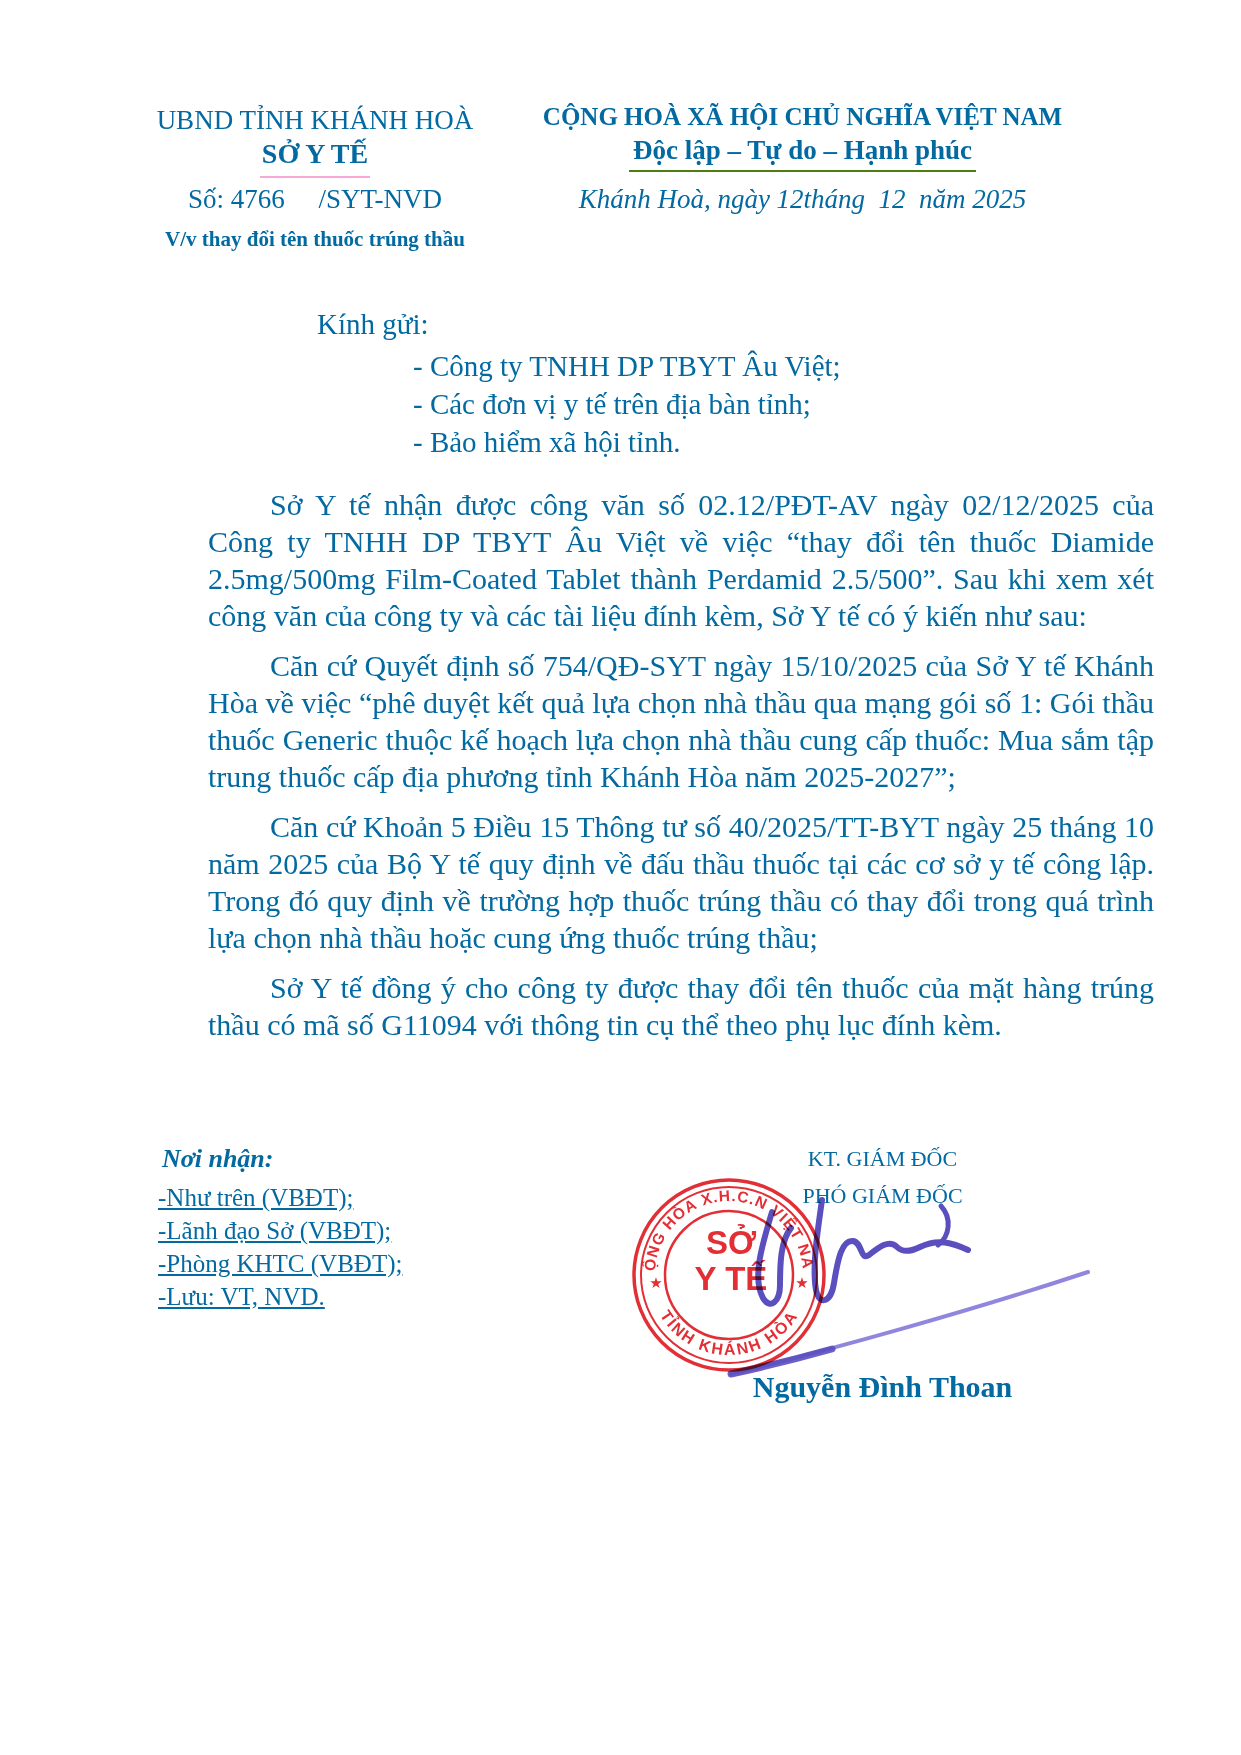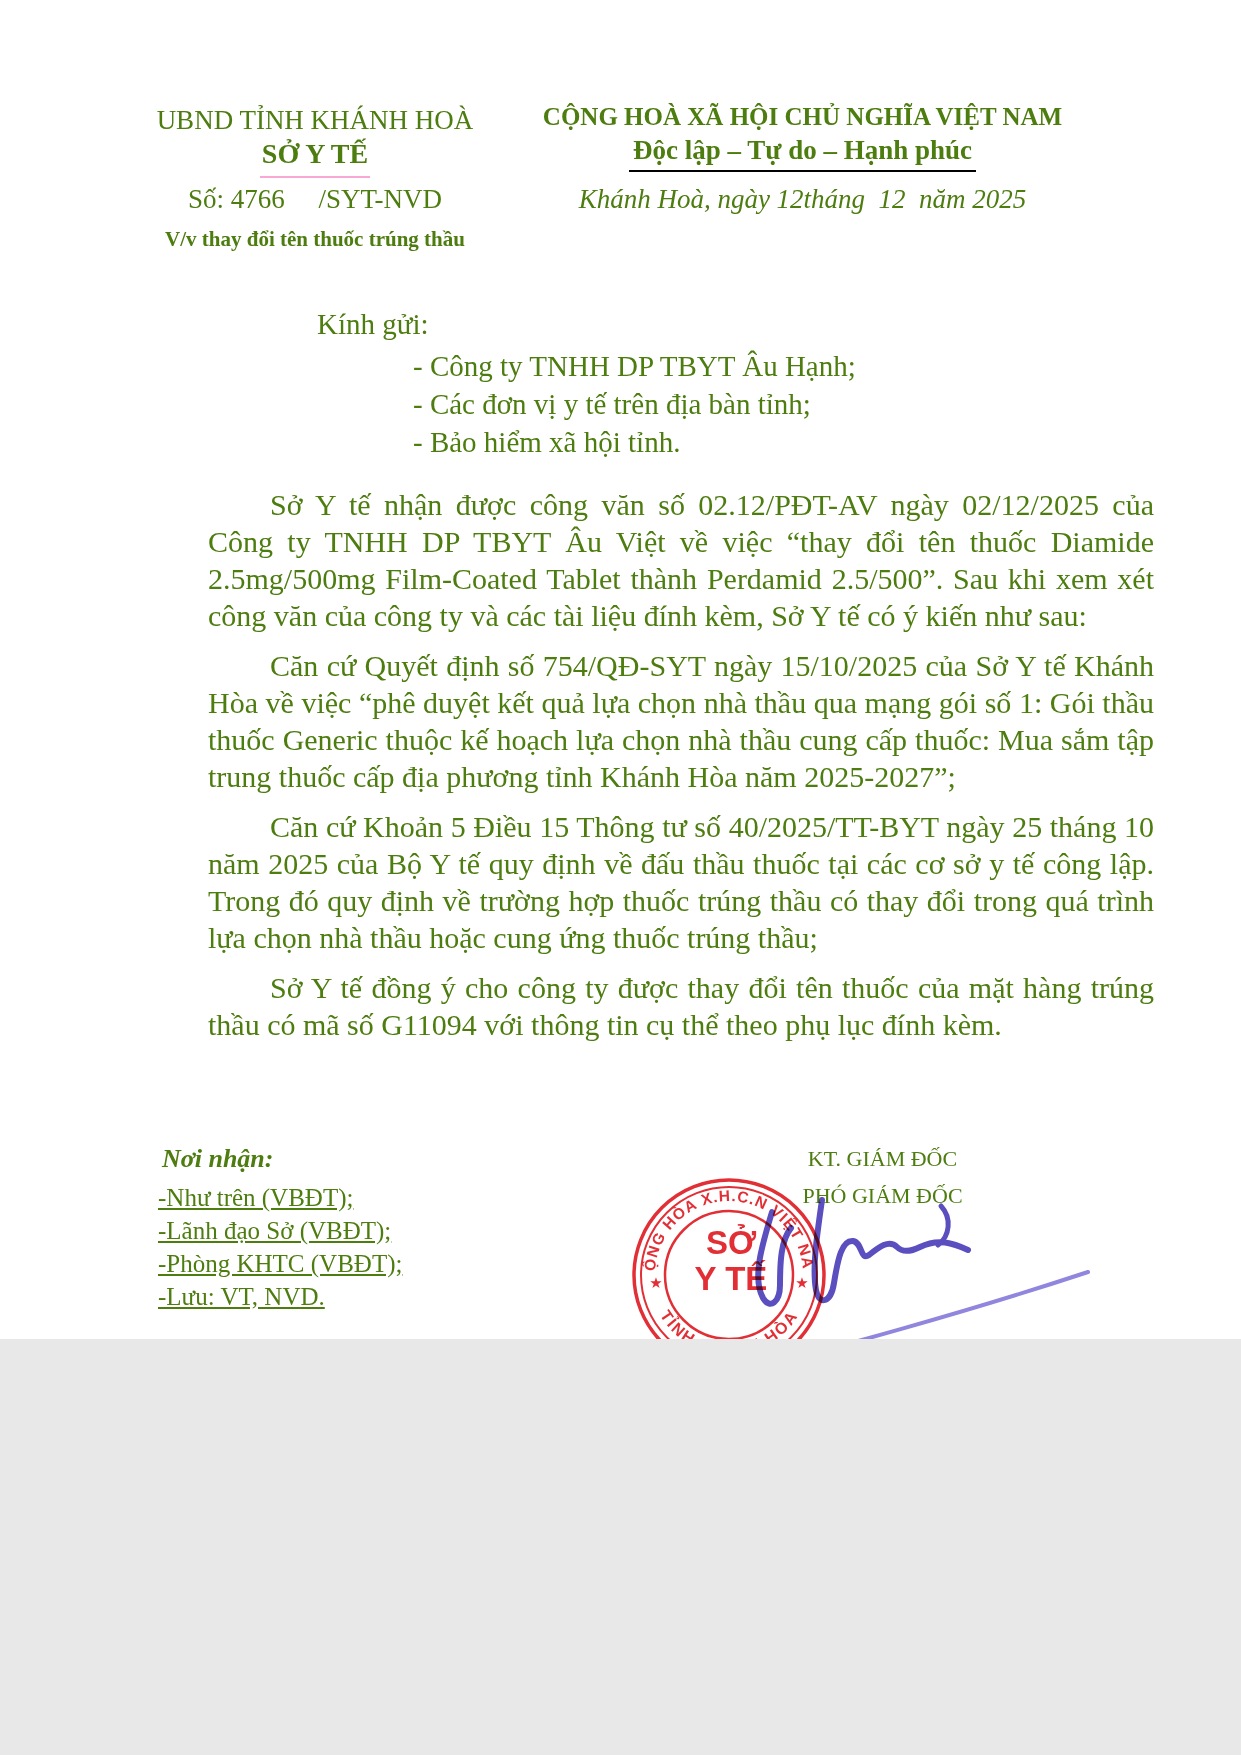--- a/index.html
+++ b/index.html
@@ -1,37 +1,37 @@
 <!DOCTYPE html>
 <html><head>
 <meta charset="utf-8">
 <style>
   html,body{margin:0;padding:0;background:#e8e8e8;}
   .page{
     position:relative;
-    width:1241px;height:1339px;
+    width:1241px;height:1755px;
     background:#ffffff;
     font-family:"Liberation Serif","DejaVu Serif",serif;
-    color:#4d7c0f;
+    color:#0369a1;
     overflow:hidden;
     margin:0 auto;
   }
   .abs{position:absolute;}
   
   .hdr-left{left:120px;top:105px;width:390px;text-align:center;}
   .hdr-left .l1{font-size:27px;}
   .hdr-left .l2{font-size:28px;font-weight:bold;margin-top:2px;}
   .hdr-left .l2 span{display:inline-block;padding:0 2px 6px 2px;border-bottom:2px solid #f9a8d4;}
   .hdr-left .num{font-size:27px;margin-top:6px;white-space:pre;}
   .hdr-left .sub{font-size:21px;margin-top:12px;font-weight:bold;}
   
   .hdr-right{left:530px;top:103px;width:545px;text-align:center;}
   .hdr-right .l1{font-size:25px;font-weight:bold;}
   .hdr-right .l2{font-size:27px;font-weight:bold;margin-top:4px;}
-  .hdr-right .l2 span{display:inline-block;padding:0 4px 4px 4px;border-bottom:2px solid #000000;}
+  .hdr-right .l2 span{display:inline-block;padding:0 4px 4px 4px;border-bottom:2px solid #4d7c0f;}
   .hdr-right .date{font-size:27px;font-style:italic;margin-top:12px;white-space:pre;}
   
   .salutation{left:317px;top:308px;font-size:29px;}
   .recipients{left:413px;top:347px;font-size:29px;line-height:38px;}
   
   .body-text{left:160px;top:486px;width:946px;font-size:30px;line-height:37px;text-align:justify;margin-left:48px;}
   .body-text p{margin:0 0 13px 0;text-indent:62px;}
   
   .noi-nhan-label{left:162px;top:1144px;font-size:26px;font-weight:bold;font-style:italic;}
   .noi-nhan-list{left:158px;top:1181px;font-size:25px;line-height:33px;text-decoration:underline;}
@@ -57,21 +57,21 @@
   <div class="abs hdr-right">
     <div class="l1">CỘNG HOÀ XÃ HỘI CHỦ NGHĨA VIỆT NAM</div>
     <div class="l2">
       <span>Độc lập – Tự do – Hạnh phúc</span>
     </div>
     <div class="date">Khánh Hoà, ngày 12tháng  12  năm 2025</div>
   </div>
 
   <div class="abs salutation">Kính gửi:</div>
   <div class="abs recipients">
-    <div>- Công ty TNHH DP TBYT Âu Hạnh;</div>
+    <div>- Công ty TNHH DP TBYT Âu Việt;</div>
     <div>- Các đơn vị y tế trên địa bàn tỉnh;</div>
     <div>- Bảo hiểm xã hội tỉnh.</div>
   </div>
 
   <div class="abs body-text">
     <p>Sở Y tế nhận được công văn số 02.12/PĐT-AV ngày 02/12/2025 của Công ty TNHH DP TBYT Âu Việt về việc “thay đổi tên thuốc Diamide 2.5mg/500mg Film-Coated Tablet thành Perdamid 2.5/500”. Sau khi xem xét công văn của công ty và các tài liệu đính kèm, Sở Y tế có ý kiến như sau:</p>
     <p>Căn cứ Quyết định số 754/QĐ-SYT ngày 15/10/2025 của Sở Y tế Khánh Hòa về việc “phê duyệt kết quả lựa chọn nhà thầu qua mạng gói số 1: Gói thầu thuốc Generic thuộc kế hoạch lựa chọn nhà thầu cung cấp thuốc: Mua sắm tập trung thuốc cấp địa phương tỉnh Khánh Hòa năm 2025-2027”;</p>
     <p>Căn cứ Khoản 5 Điều 15 Thông tư số 40/2025/TT-BYT ngày 25 tháng 10 năm 2025 của Bộ Y tế quy định về đấu thầu thuốc tại các cơ sở y tế công lập. Trong đó quy định về trường hợp thuốc trúng thầu có thay đổi trong quá trình lựa chọn nhà thầu hoặc cung ứng thuốc trúng thầu;</p>
     <p>Sở Y tế đồng ý cho công ty được thay đổi tên thuốc của mặt hàng trúng thầu có mã số G11094 với thông tin cụ thể theo phụ lục đính kèm.</p>
   </div>

